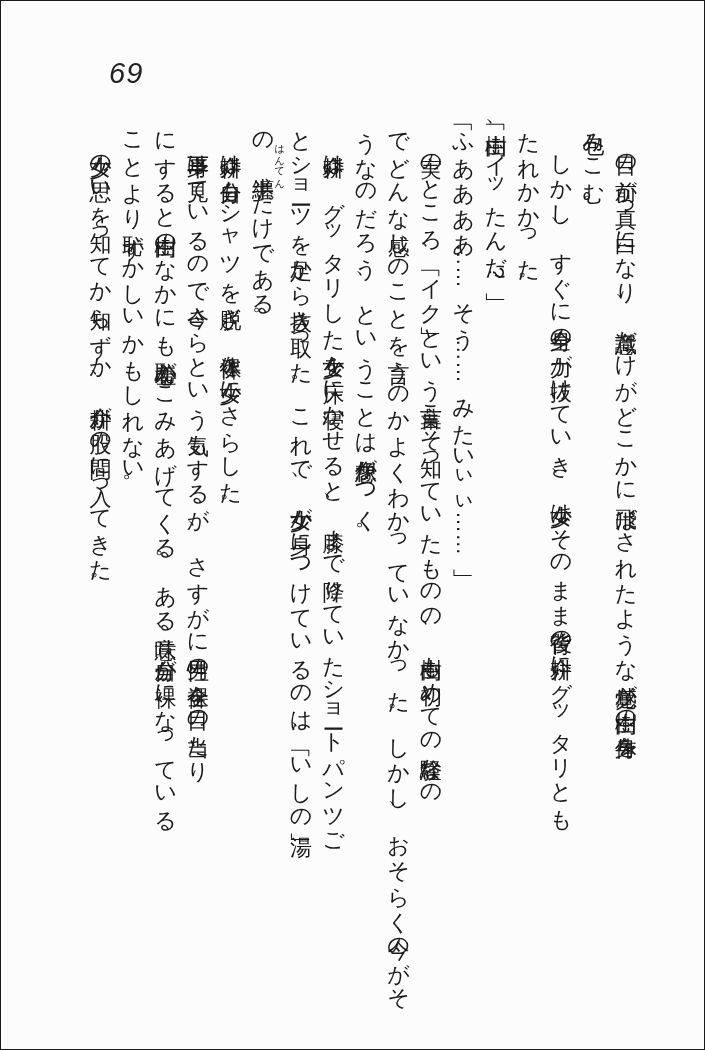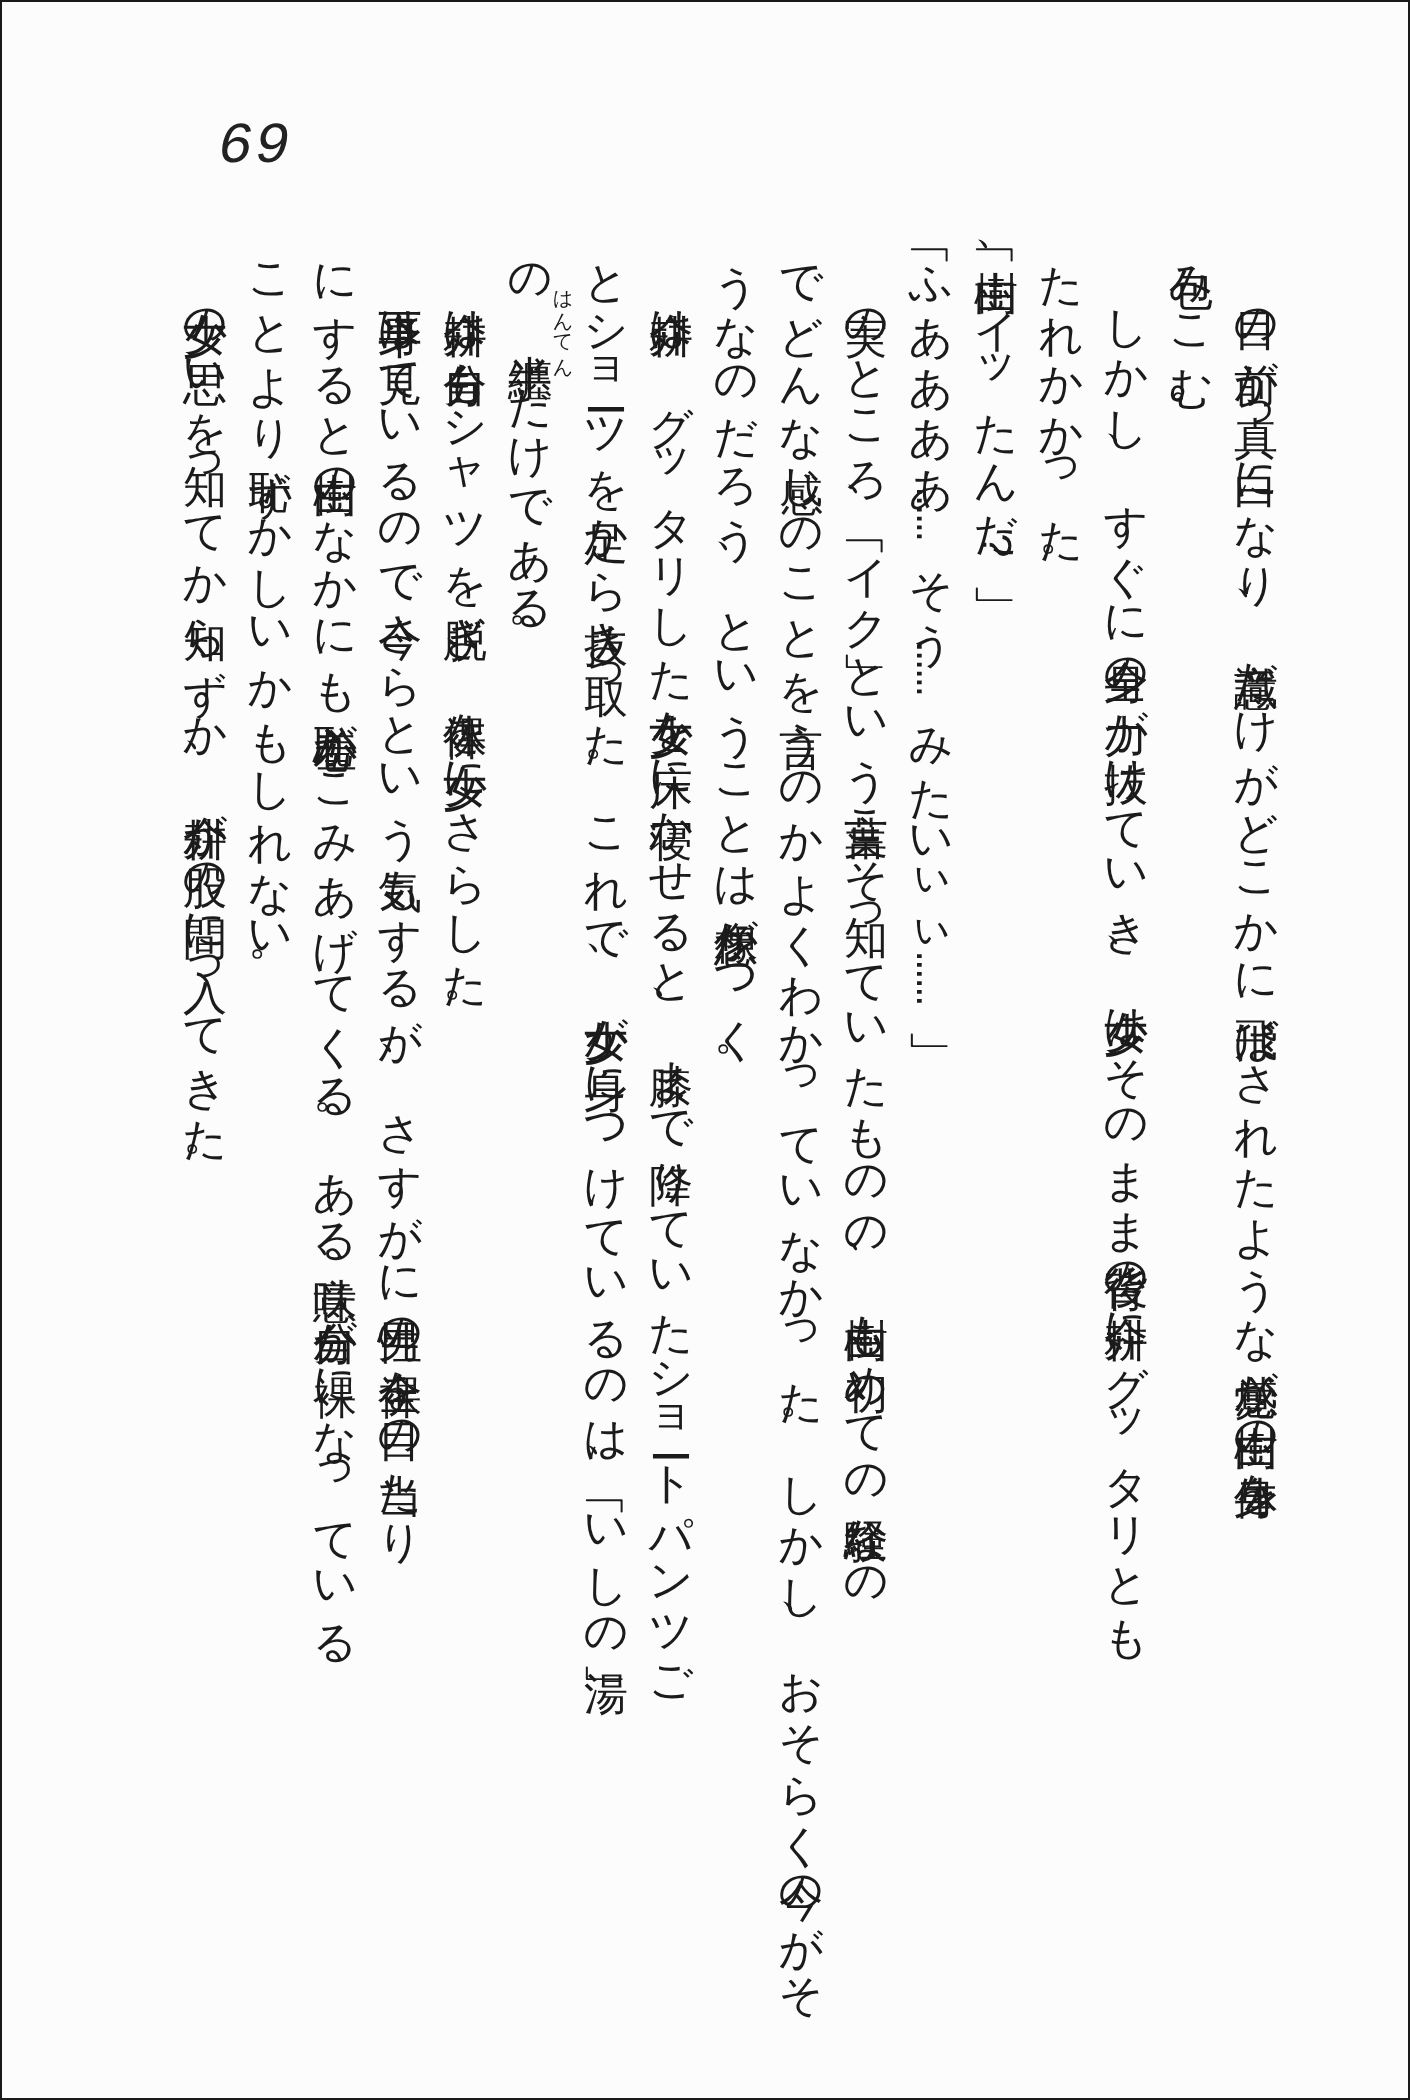--- a/index.html
+++ b/index.html
@@ -6,21 +6,21 @@
   html, body { width: 705px; height: 1050px; }
   body { background: #ffffff; }
 
   .page {
     position: relative;
     width: 705px;
     height: 1050px;
     background: #fcfcfc;
     border: 1px solid #1a1a1a;
     overflow: hidden;
-    font-family: Liberation Mono, monospace;
+    font-family: Liberation Sans, sans-serif;
     color: #1b1b1b;
   }
 
   .page-number {
     position: absolute;
     top: 56px;
     left: 108px;
     font-size: 29px;
     font-style: italic;
     letter-spacing: 1px;

